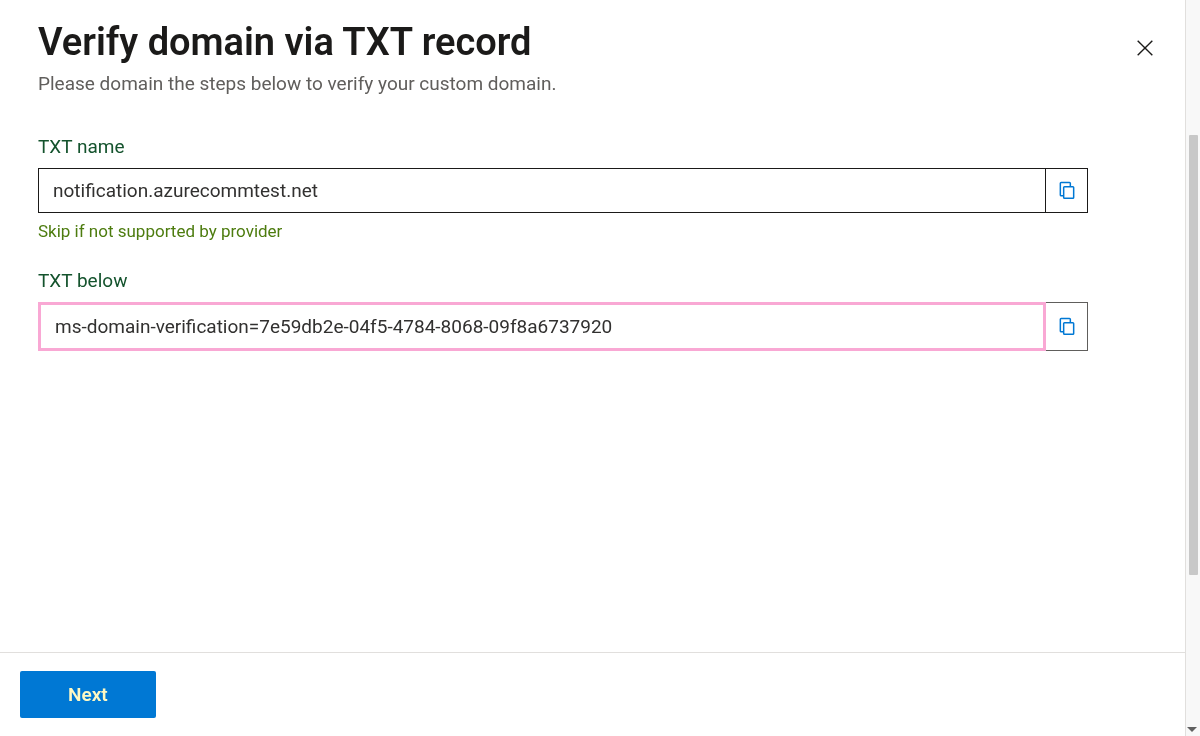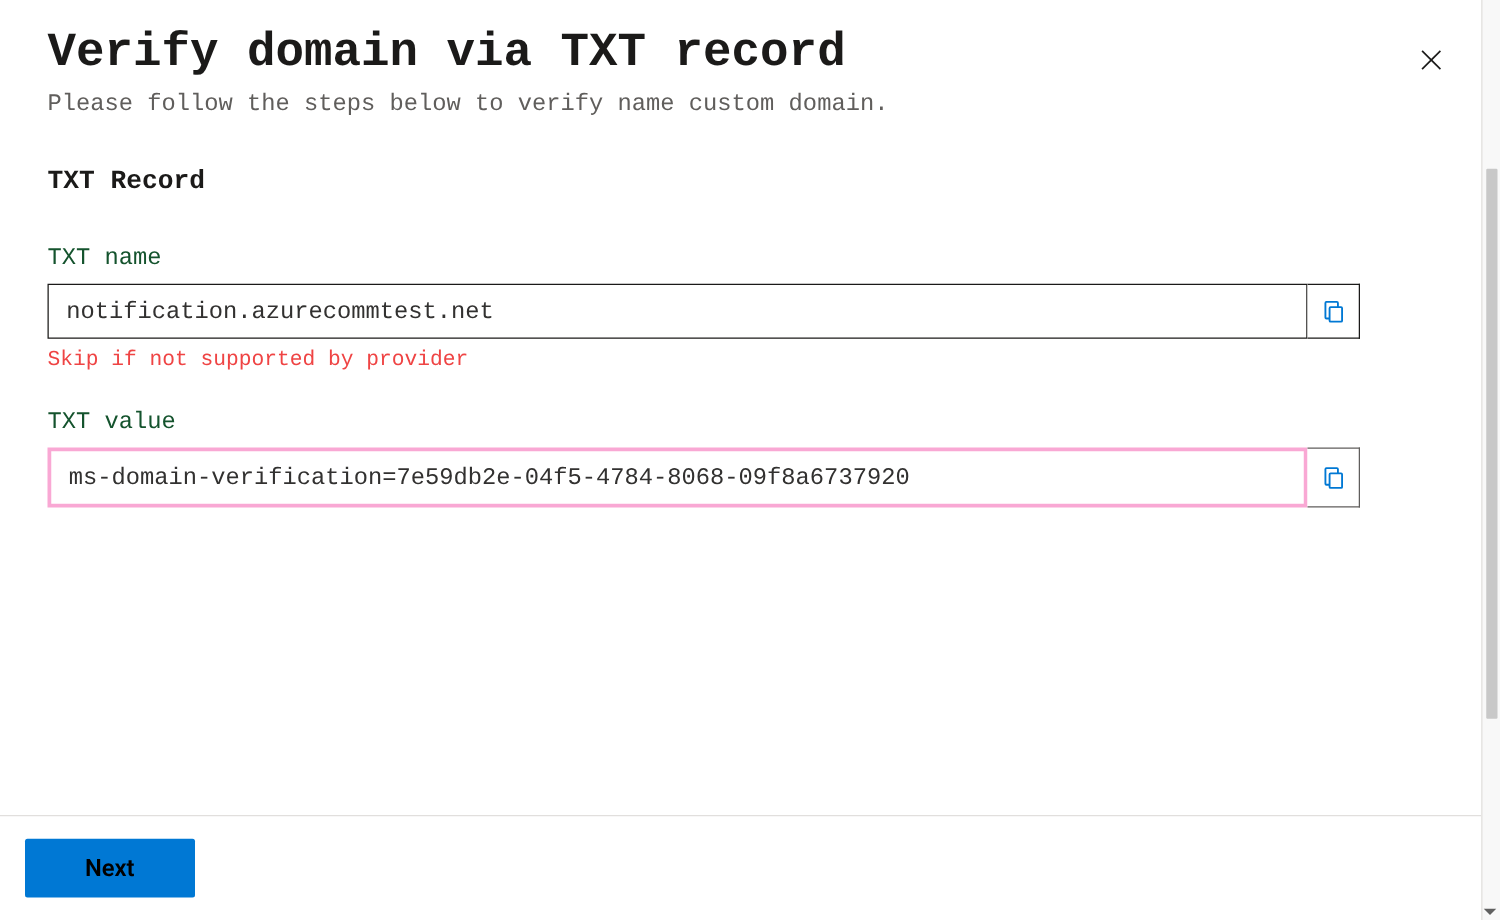--- a/index.html
+++ b/index.html
@@ -14,21 +14,20 @@
       height: 736px;
       position: relative;
       overflow: hidden;
     }
     .panel {
       position: relative;
       width: 1185px;
       height: 736px;
       padding: 20px 20px 0 38px;
       overflow-y: scroll;
-      font-family: Liberation Mono, monospace;
     }
     .panel::-webkit-scrollbar {
       width: 15px;
     }
     .panel::-webkit-scrollbar-track {
       background: #f0f0f0;
     }
     .panel::-webkit-scrollbar-thumb {
       background: #c0c0c0;
     }
@@ -105,35 +104,35 @@
       justify-content: center;
       background: #ffffff;
       cursor: pointer;
     }
     .copy-btn svg {
       width: 20px;
       height: 20px;
     }
     .field-hint {
       font-size: 17px;
-      color: #ef4444;
+      color: #4d7c0f;
       margin-top: 8px;
     }
     .footer {
       position: absolute;
       bottom: 0;
       left: 0;
       right: 15px;
       padding: 18px 20px 18px 20px;
       border-top: 1px solid #e1dfdd;
       background: #ffffff;
     }
     .next-btn {
       background: #0078d4;
-      color: #000000;
+      color: #fef9c3;
       border: none;
       padding: 12px 48px;
       font-size: 19px;
       font-weight: 600;
       font-family: inherit;
       cursor: pointer;
       border-radius: 2px;
     }
     .scrollable-content {
       min-height: 600px;
@@ -179,48 +178,47 @@
     }
   </style>
 </head>
 <body>
 
 <div class="panel">
   <div class="scrollable-content">
     <div class="header">
       <div class="header-text">
         <h1 class="title">Verify domain via TXT record</h1>
-        <p class="subtitle">Please follow the steps below to verify name custom domain.</p>
+        <p class="subtitle">Please domain the steps below to verify your custom domain.</p>
       </div>
       <div class="close-btn">
         <svg viewBox="0 0 24 24" fill="none" stroke="#1b1a19" stroke-width="1.5">
           <line x1="4" y1="4" x2="20" y2="20"></line>
           <line x1="20" y1="4" x2="4" y2="20"></line>
         </svg>
       </div>
     </div>
 
-    <h2 class="section-title">TXT Record</h2>
 
     <div class="field">
       <div class="field-label">TXT name</div>
       <div class="field-row txt-name-row">
         <input class="field-input" type="text" readonly="" value="notification.azurecommtest.net" style="">
         <div class="copy-btn">
           <svg viewBox="0 0 24 24" fill="none" stroke="#0078d4" stroke-width="1.8">
             <rect x="8" y="8" width="12" height="14" rx="1"></rect>
             <path d="M16 8 V4 a1 1 0 0 0 -1 -1 H5 a1 1 0 0 0 -1 1 v14 a1 1 0 0 0 1 1 h3"></path>
           </svg>
         </div>
       </div>
       <div class="field-hint">Skip if not supported by provider</div>
     </div>
 
     <div class="field">
-      <div class="field-label">TXT value</div>
+      <div class="field-label">TXT below</div>
       <div class="field-row">
         <input class="field-input" type="text" readonly="" value="ms-domain-verification=7e59db2e-04f5-4784-8068-09f8a6737920" style="">
         <div class="copy-btn">
           <svg viewBox="0 0 24 24" fill="none" stroke="#0078d4" stroke-width="1.8">
             <rect x="8" y="8" width="12" height="14" rx="1"></rect>
             <path d="M16 8 V4 a1 1 0 0 0 -1 -1 H5 a1 1 0 0 0 -1 1 v14 a1 1 0 0 0 1 1 h3"></path>
           </svg>
         </div>
       </div>
     </div>

